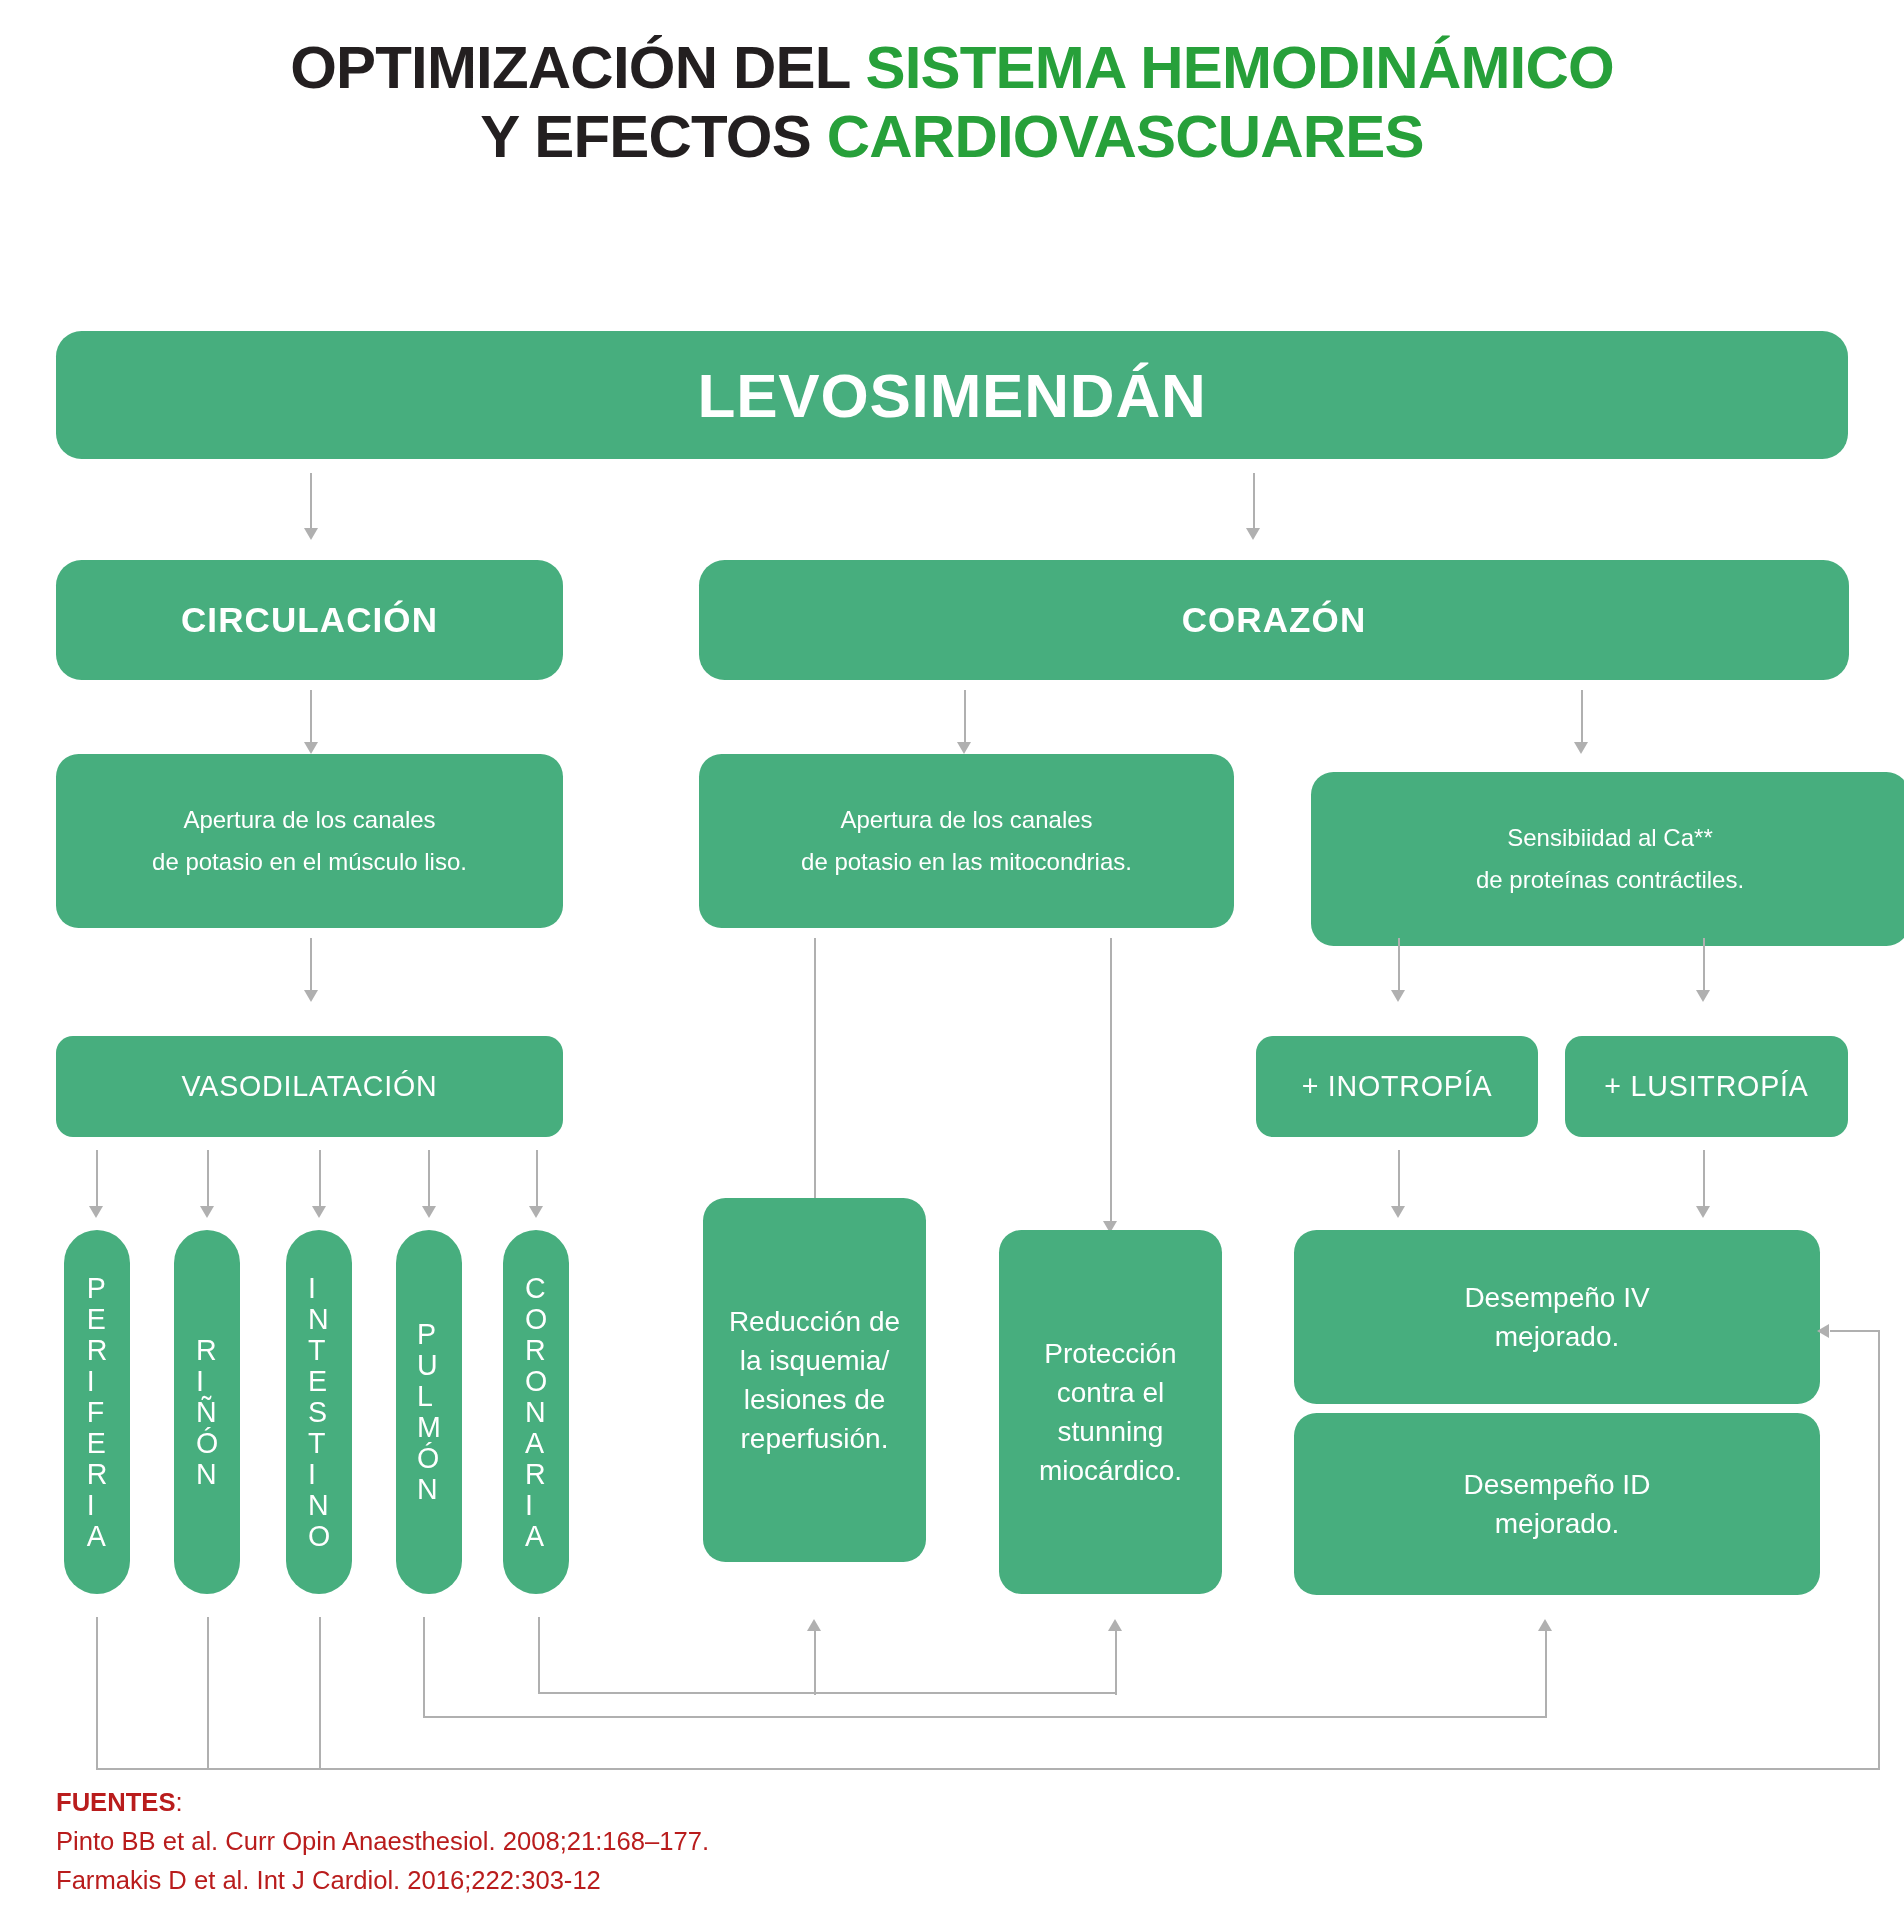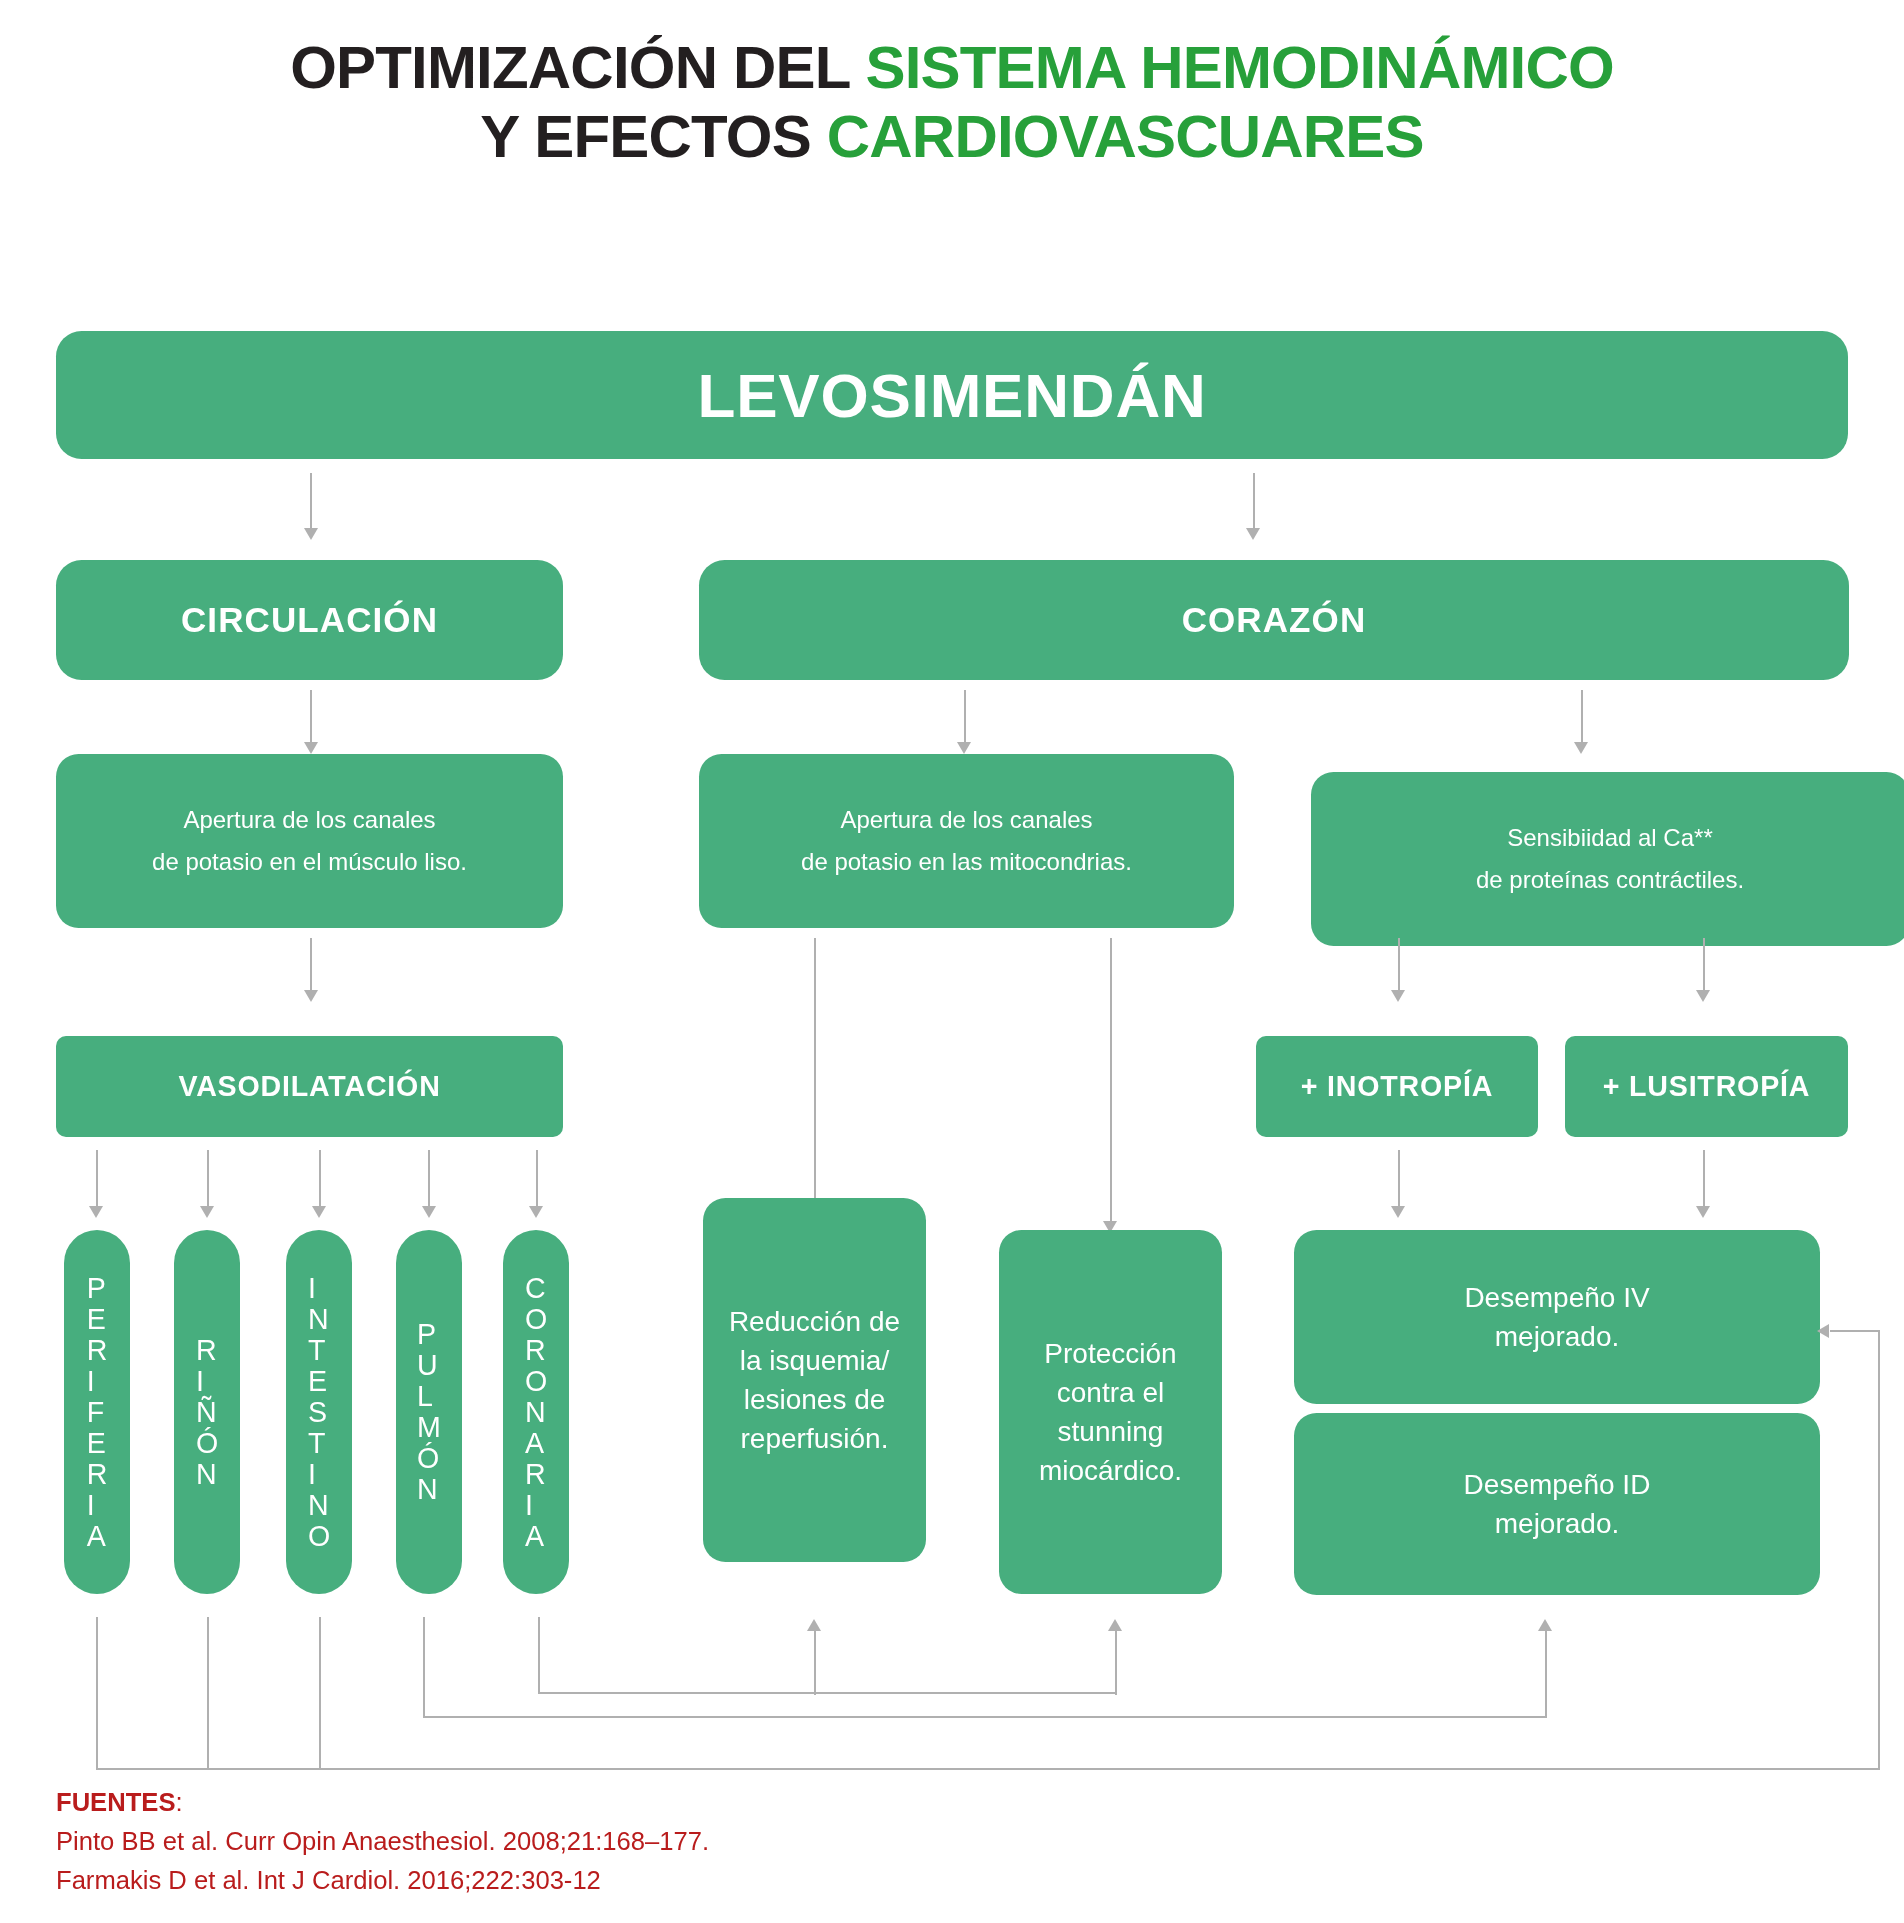--- a/index.html
+++ b/index.html
@@ -77,22 +77,22 @@
     letter-spacing: 1.1px;
   }
   .desc {
     border-radius: 22.5px;
     font-weight: 400;
     font-size: 24px;
     line-height: 42px;
     padding: 0 19.5px;
   }
   .chip {
-    border-radius: 10px;
-    font-weight: 700;
+    border-radius: 17px;
+    font-weight: 400;
     font-size: 28.6px;
     letter-spacing: 0.8px;
     justify-content: center;
   }
   .smallbox {
     border-radius: 22.5px;
     font-weight: 400;
     font-size: 28px;
     line-height: 39px;
     padding: 0 4px;

